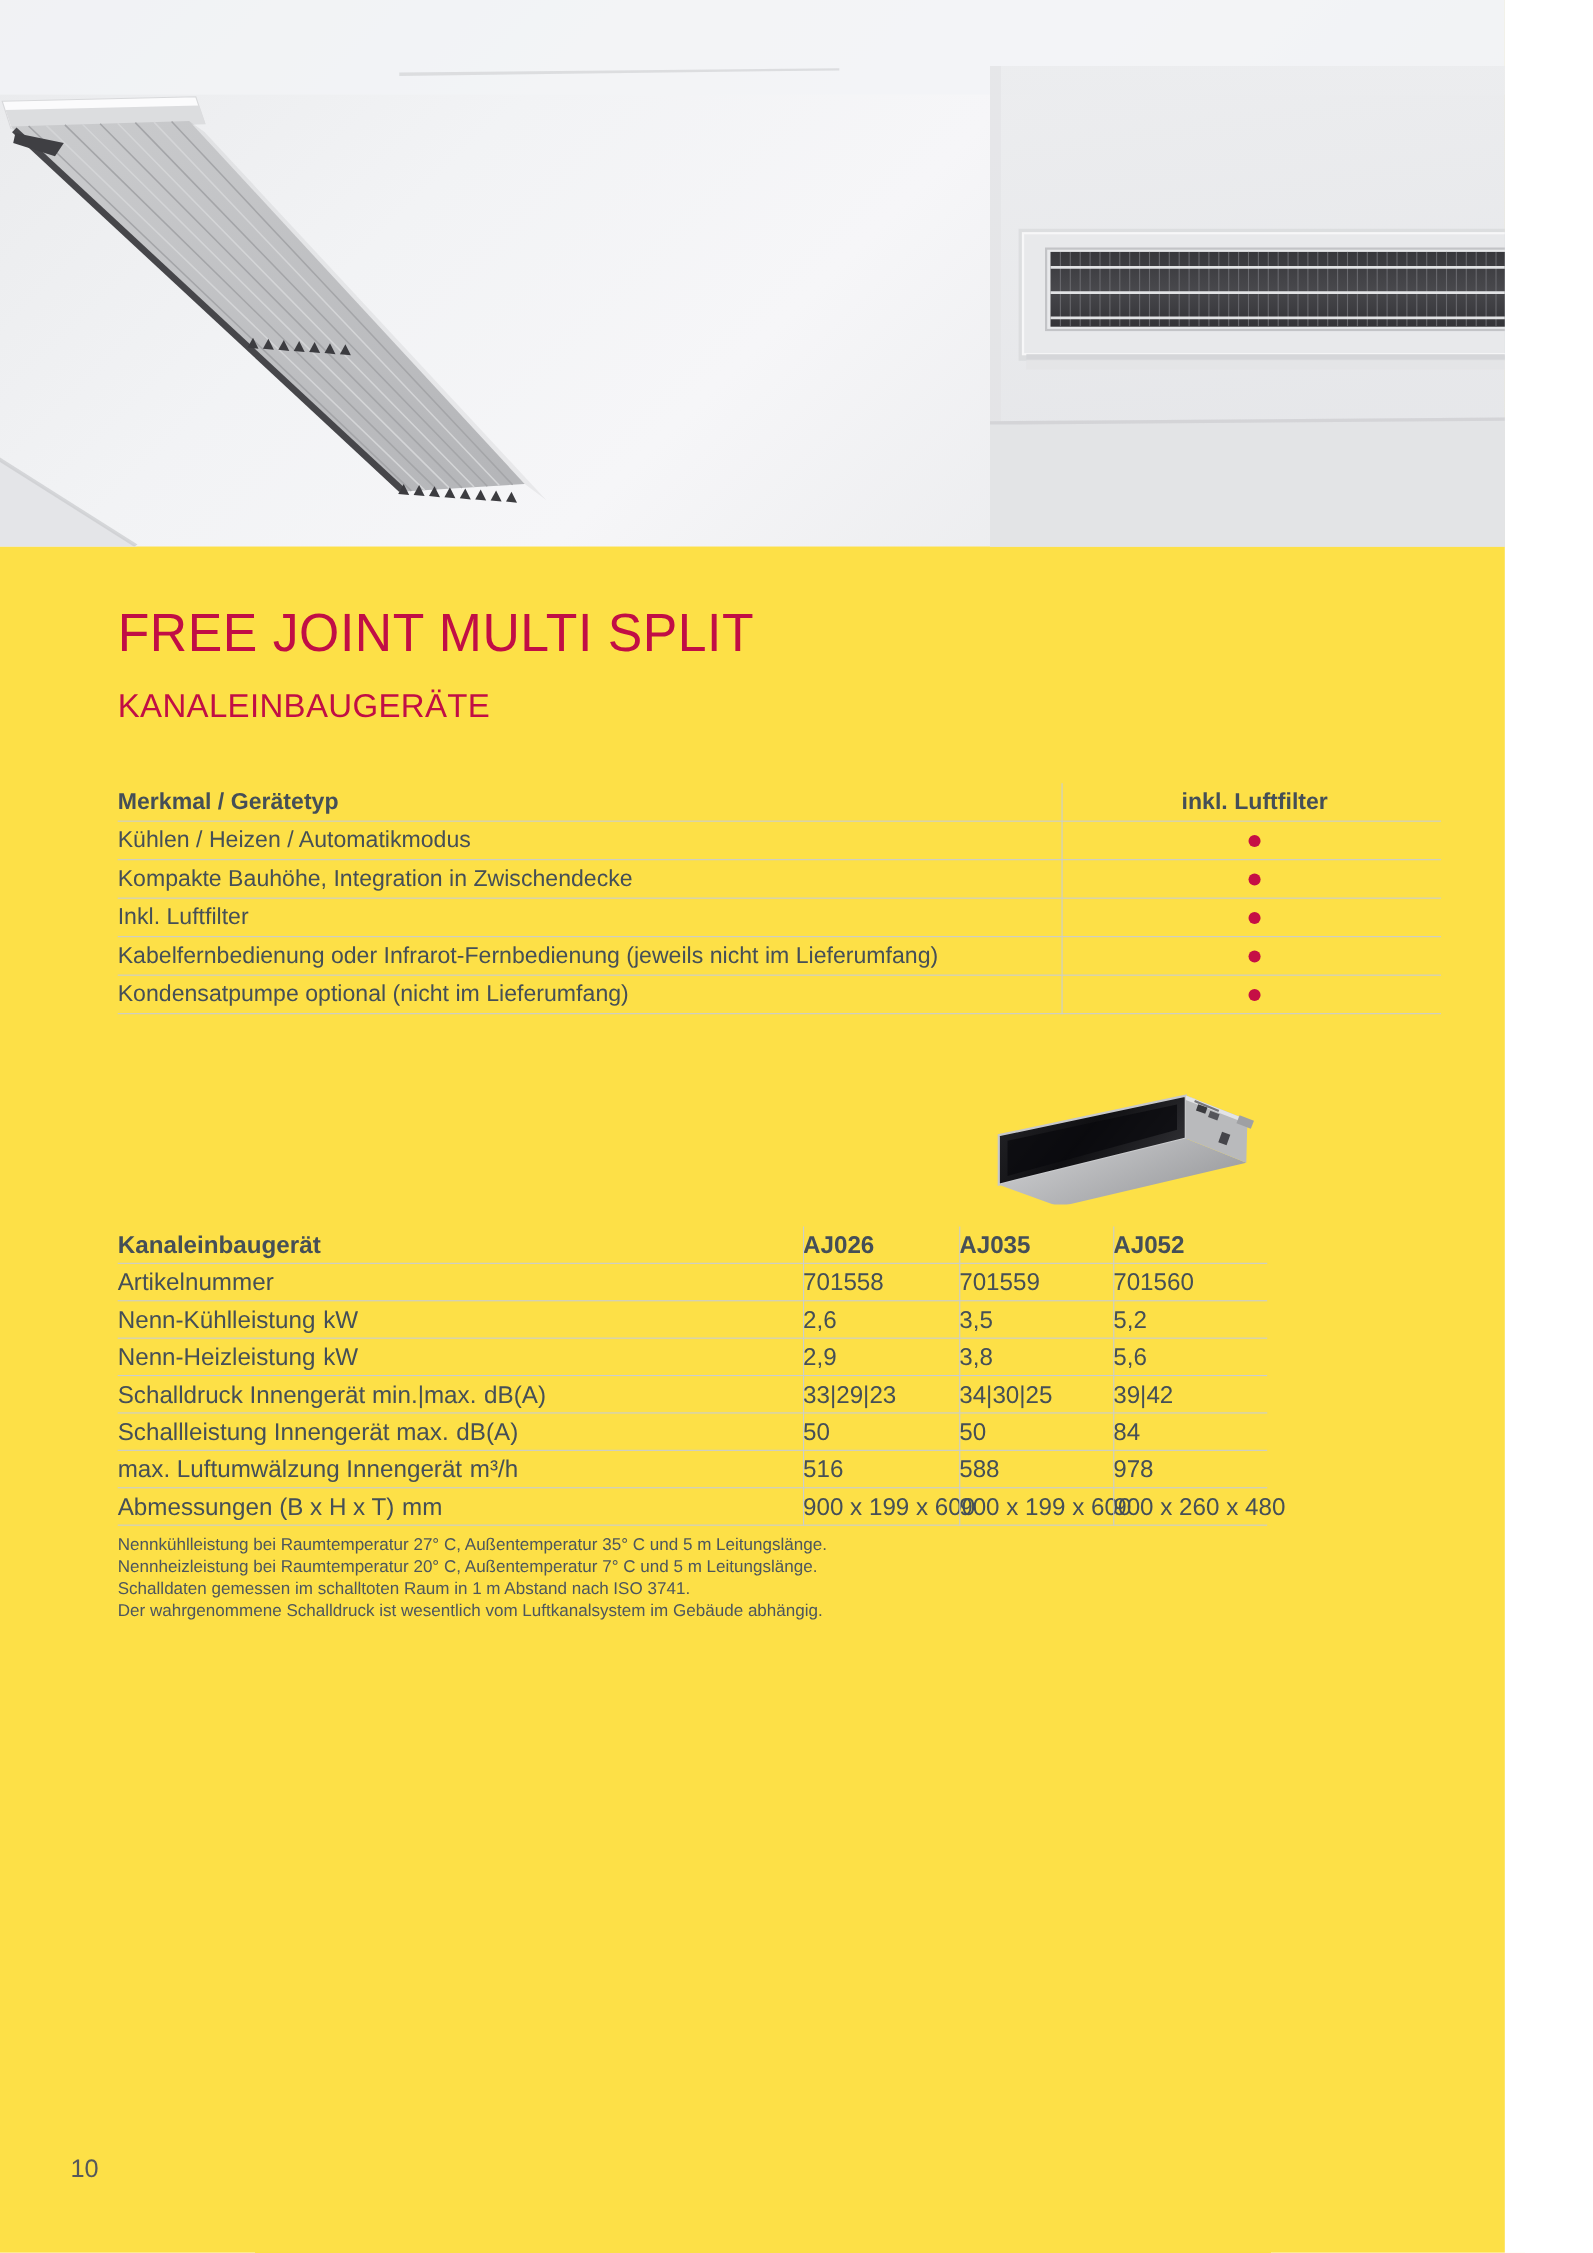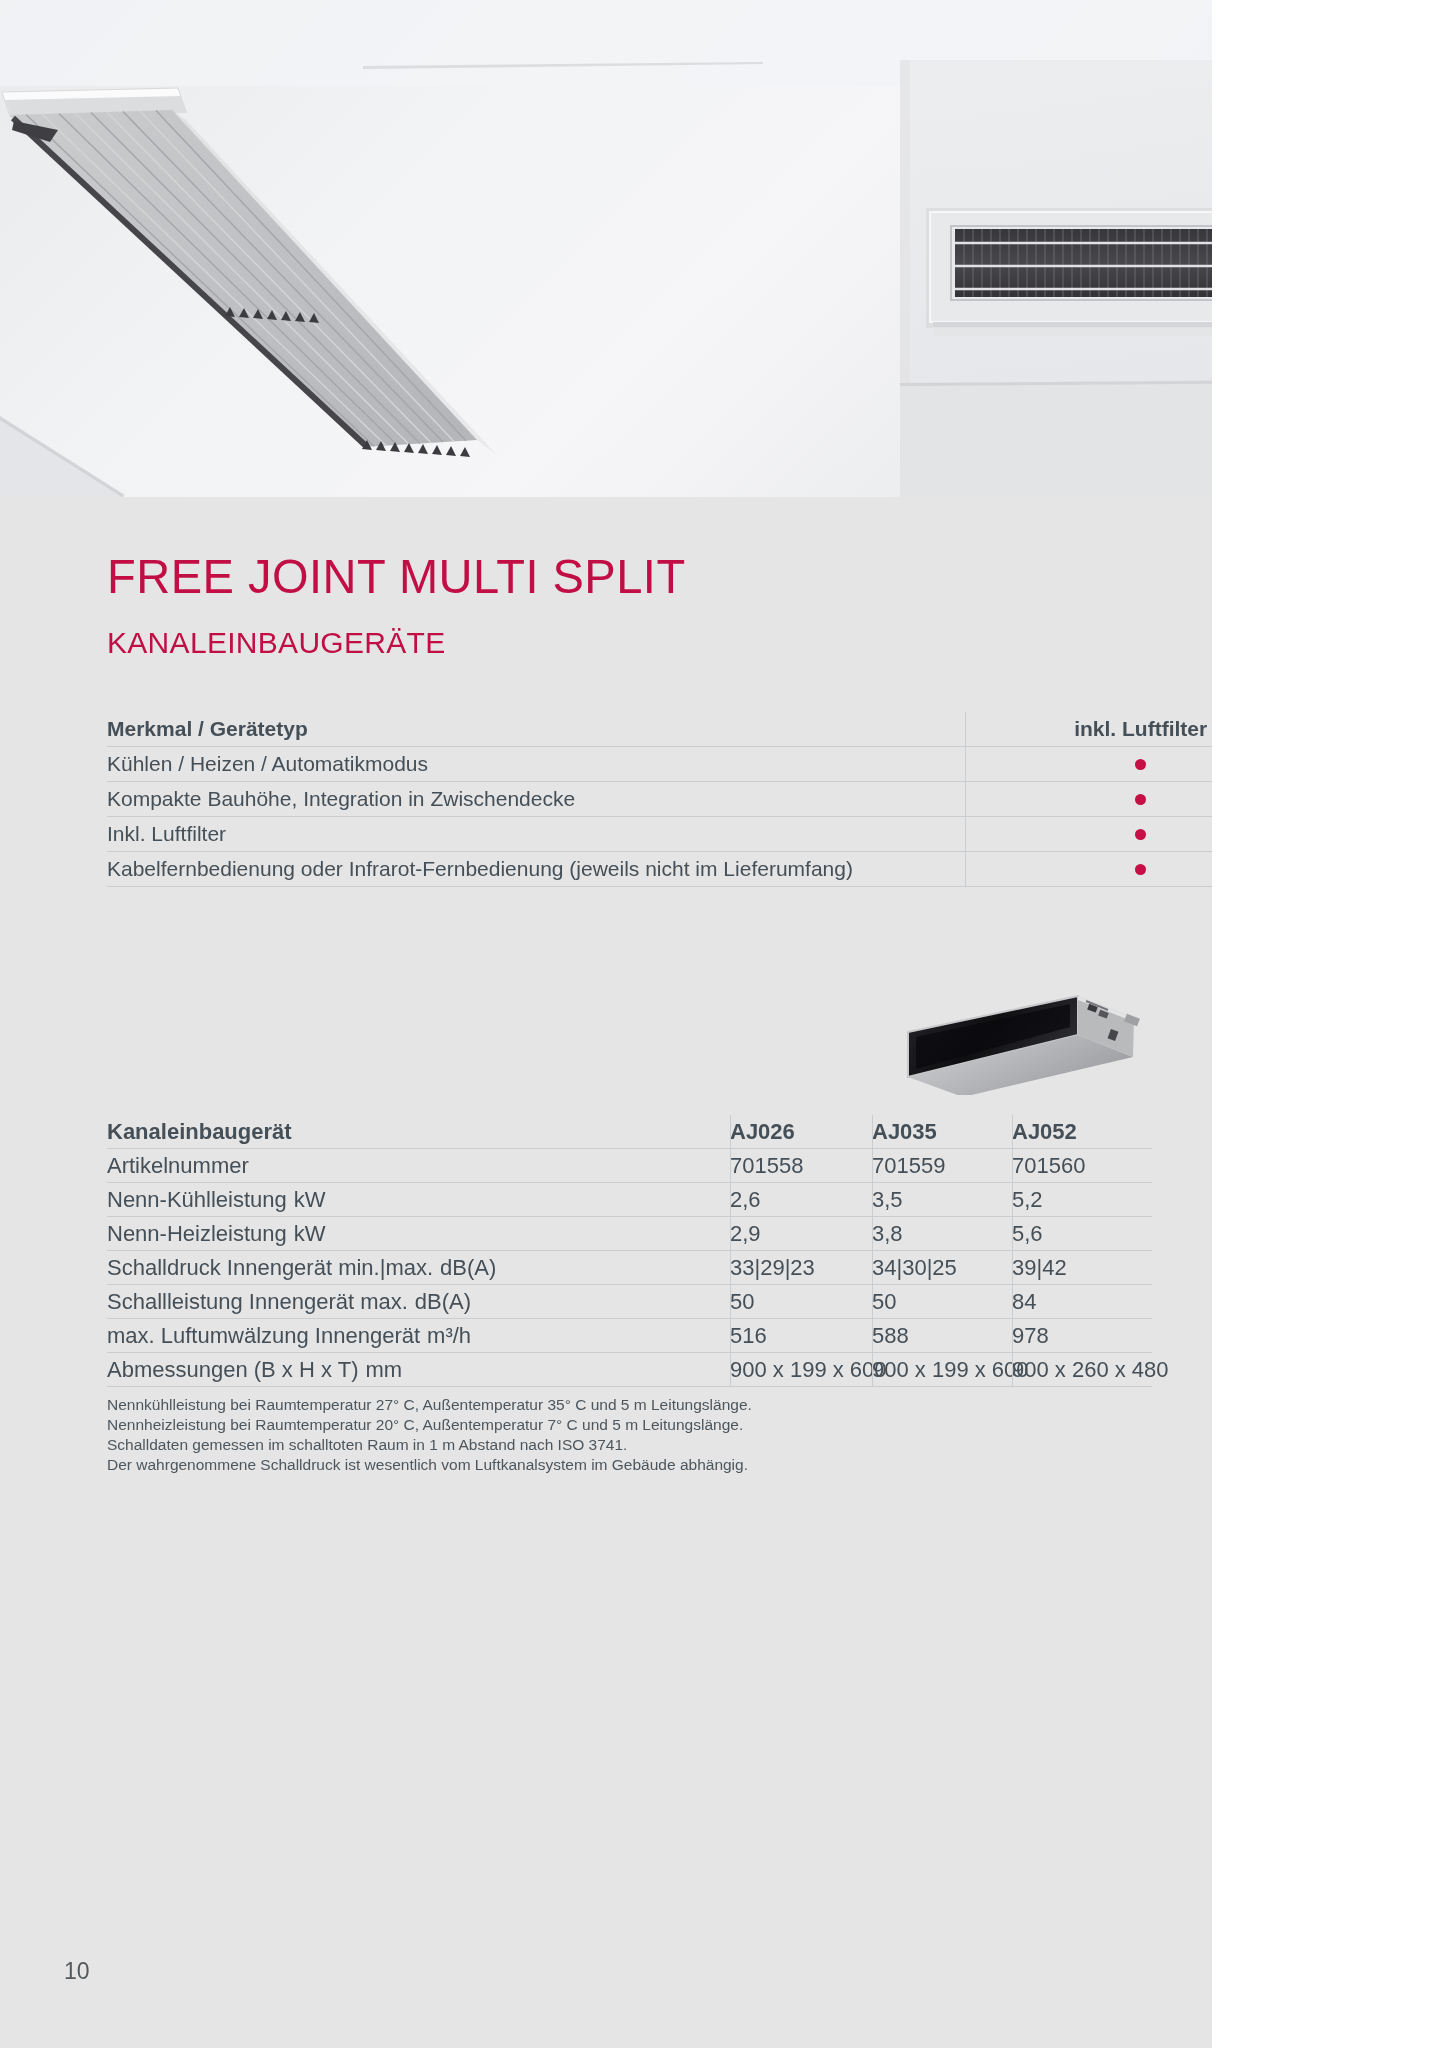--- a/index.html
+++ b/index.html
@@ -1,17 +1,17 @@
 <!DOCTYPE html>
 <html><head>
 <meta charset="utf-8">
 <style>
   html,body{margin:0;padding:0;background:#ffffff;}
   .page{
-    position:relative;width:1212px;height:2048px;background:#e5e5e5;overflow:hidden;
+    position:relative;width:1368px;height:2048px;background:#fde047;overflow:hidden;
     font-family:"Liberation Sans","DejaVu Sans",sans-serif;color:#454f57;
   }
   
   .hero{position:absolute;left:0;top:0;width:1448px;height:497px;}
   
   .title{
     position:absolute;left:107px;top:551px;font-size:49px;line-height:1.05;
     color:#C10E45;letter-spacing:.5px;font-weight:400;white-space:nowrap;
     transform:scaleX(.96);transform-origin:left top;
   }
@@ -209,20 +209,26 @@
       <div class="fval">
           <span class="dot"></span>
         </div>
     </div>
     <div class="frow">
       <div class="flabel">Kabelfernbedienung oder Infrarot-Fernbedienung (jeweils nicht im Lieferumfang)</div>
       <div class="fval">
           <span class="dot"></span>
         </div>
     </div>
+    <div class="frow">
+      <div class="flabel">Kondensatpumpe optional (nicht im Lieferumfang)</div>
+      <div class="fval">
+          <span class="dot"></span>
+        </div>
+    </div>
   </div>
 
   <svg class="figure" viewBox="0 0 244 110">
     <defs>
       <linearGradient id="dark" x1="0" y1="0" x2="1" y2="0.4">
         <stop offset="0" stop-color="#26262a"></stop>
         <stop offset="0.55" stop-color="#0f0f12"></stop>
         <stop offset="1" stop-color="#2b2b2f"></stop>
       </linearGradient>
       <linearGradient id="under" x1="0" y1="0" x2="1" y2="0.6">

